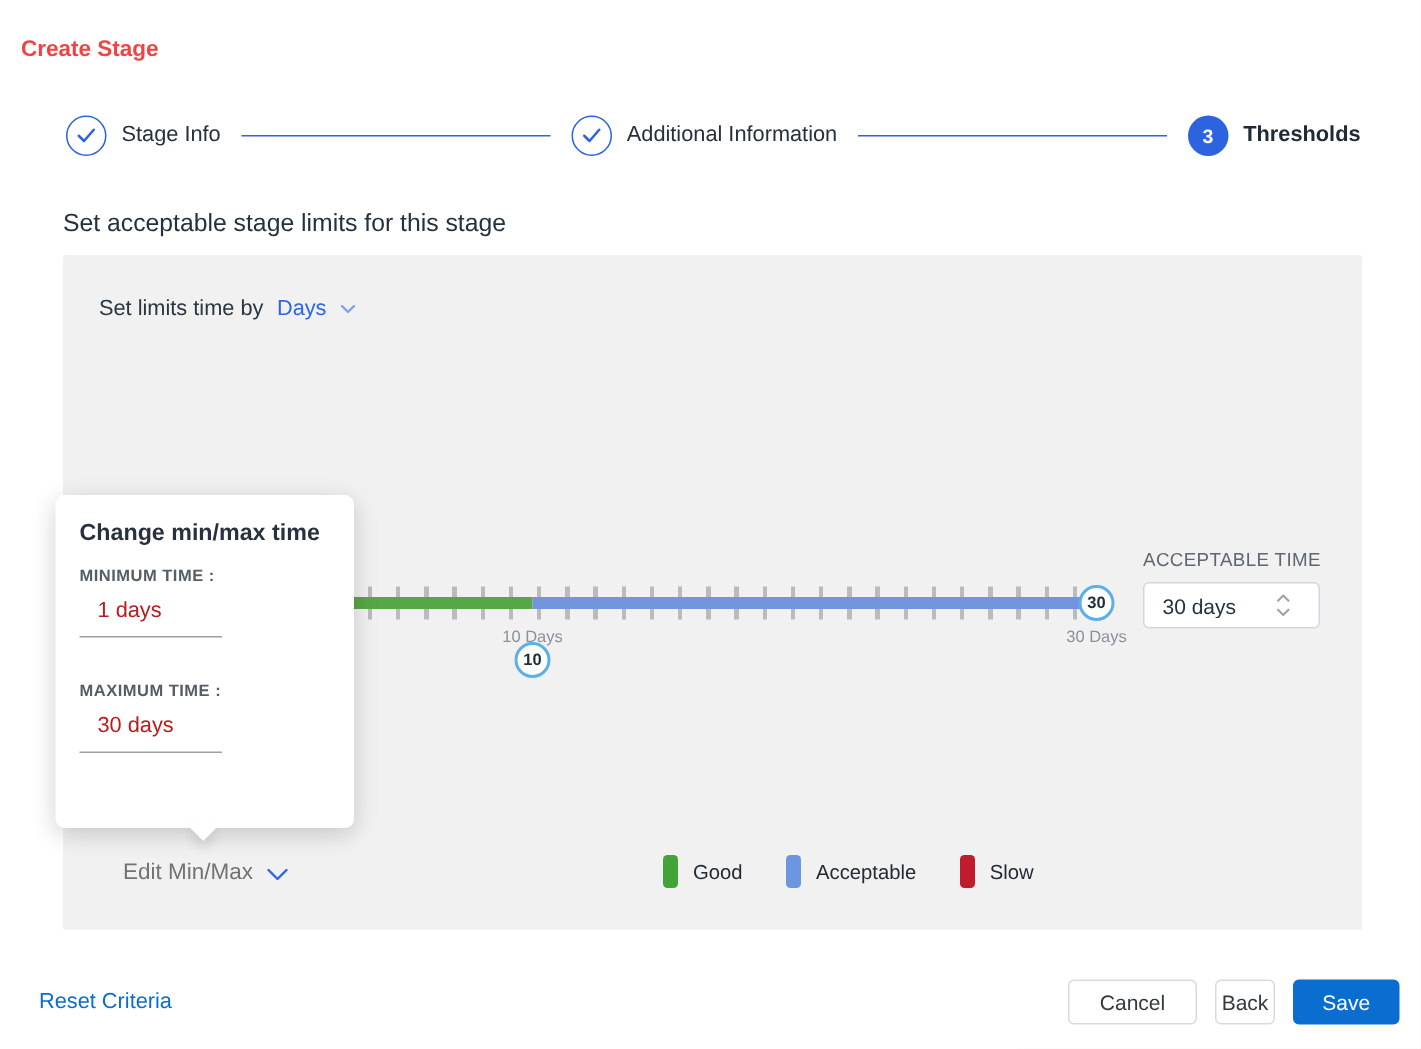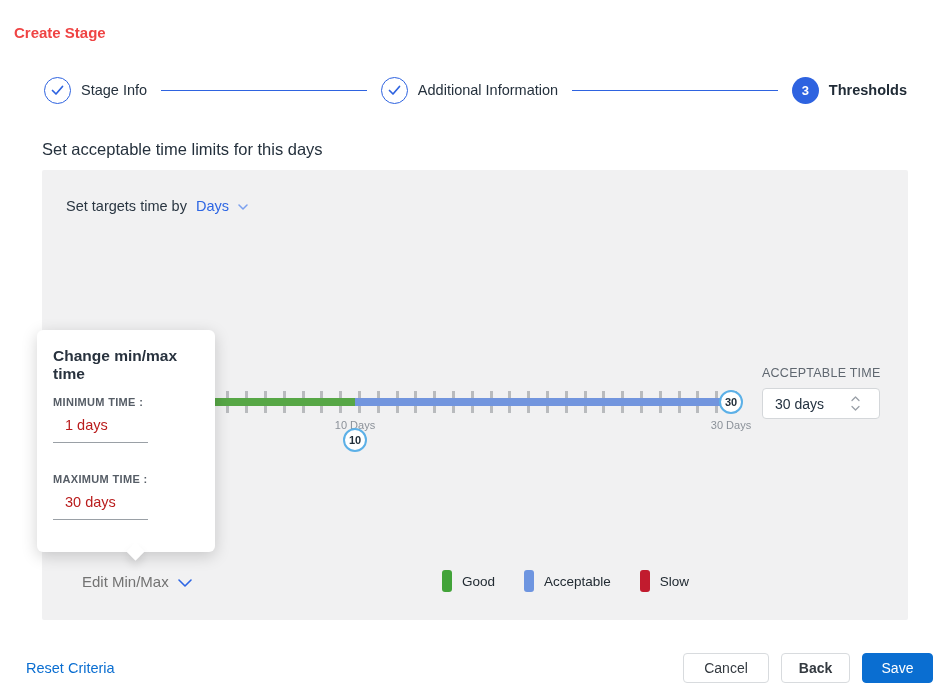--- a/index.html
+++ b/index.html
@@ -82,21 +82,21 @@
   .acceptable-box input {
     border: none; outline: none; background: transparent;
     width: 86px; padding-left: 12px; font-size: 14px; color: #243240;
     font-family: "Liberation Sans", sans-serif;
   }
   .spinner { display: flex; flex-direction: column; gap: 3px; margin-left: 2px; cursor: pointer; }
   .spinner svg { display: block; }
 
   
   .popup {
-    position: absolute; left: -5px; top: 160px; width: 178px; height: 222px;
+    position: absolute; left: -5px; top: 160px; width: 199px; height: 222px;
     background: #ffffff; border-radius: 6px; z-index: 5;
     box-shadow: 0 4px 16px rgba(0,0,0,.18);
     padding: 17px 16px;
   }
   .popup-title { font-size: 15.5px; font-weight: 600; color: #28323e; }
   .popup-field-label {
     margin-top: 13px; font-size: 11px; font-weight: 700; color: #565d66; letter-spacing: .03em;
   }
   .popup-field-label.second { margin-top: 30px; }
   .popup input {
@@ -132,21 +132,21 @@
     position: absolute; right: 14px; top: 653px;
     display: flex; gap: 12px;
   }
   .btn {
     height: 30px; border-radius: 4px; font-size: 14px; cursor: pointer;
     font-family: "Liberation Sans", sans-serif;
     display: flex; align-items: center; justify-content: center;
   }
   .btn-secondary { background: #fff; border: 1px solid #d8dbde; color: #343a40; }
   .btn-cancel { width: 86px; }
-  .btn-back { width: 69px; font-weight: bold; }
+  .btn-back { width: 40px; }
   .btn-save { width: 71px; background: #0a6ed1; border: 1px solid #0a6ed1; color: #fff; }
 </style>
 </head>
 <body>
 
 <div class="page">
 
   <div class="page-title">Create Stage</div>
 
   <div class="stepper">
@@ -167,26 +167,26 @@
       </span>
       <span class="step-label">Additional Information</span>
     </div>
     <div class="step-line"></div>
     <div class="step">
       <span class="step-circle active">3</span>
       <span class="step-label bold">Thresholds</span>
     </div>
   </div>
 
-  <div class="section-heading">Set acceptable time limits for this days</div>
+  <div class="section-heading">Set acceptable stage limits for this stage</div>
 
   <div class="panel">
 
     <div class="targets-line">
-      <span>Set targets time by</span>
+      <span>Set limits time by</span>
       <a class="unit-link">
         <span>Days</span>
         <svg width="10" height="6" viewBox="0 0 10 6">
             <path d="M1 1l4 4 4-4" fill="none" stroke="#7ba0ef" stroke-width="1.5" stroke-linecap="round" stroke-linejoin="round"></path>
           </svg>
       </a>
     </div>
 
     <div class="slider">
       <div class="slider-ticks"></div>

